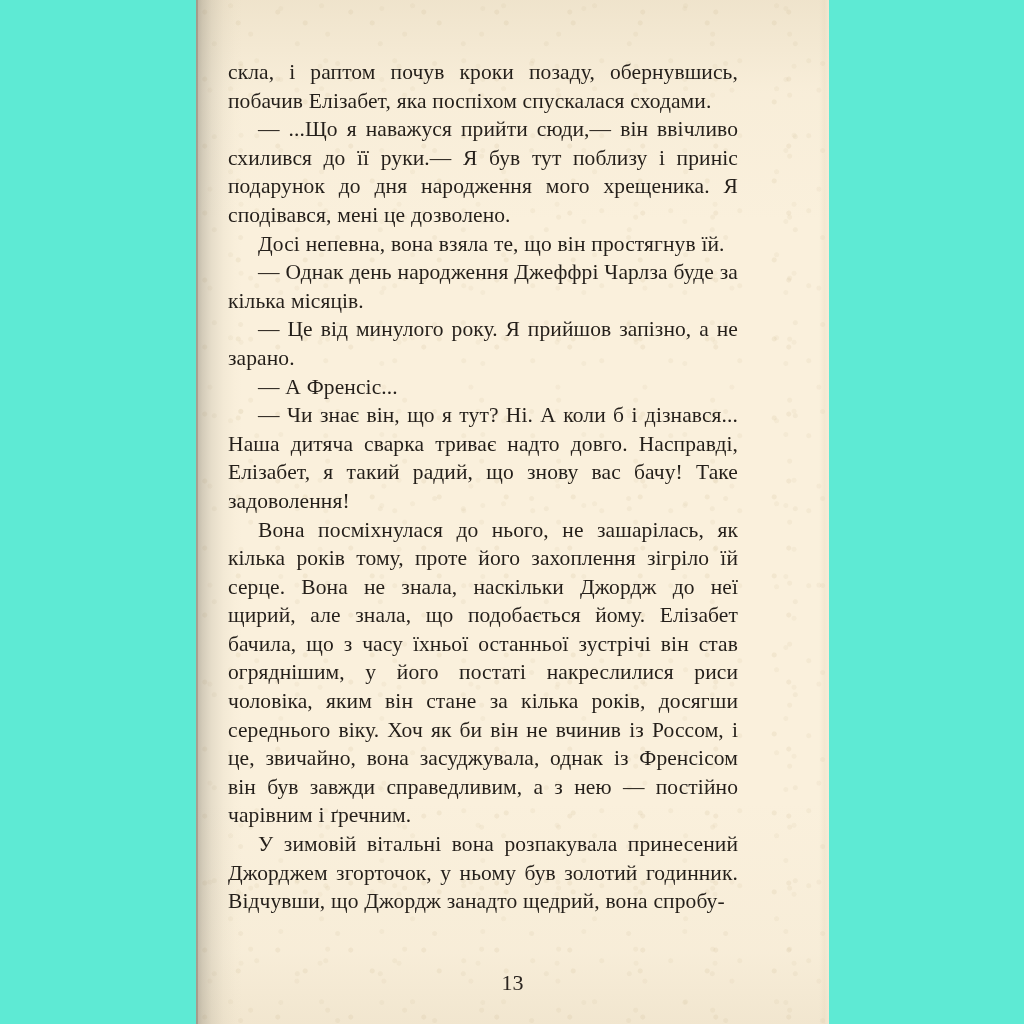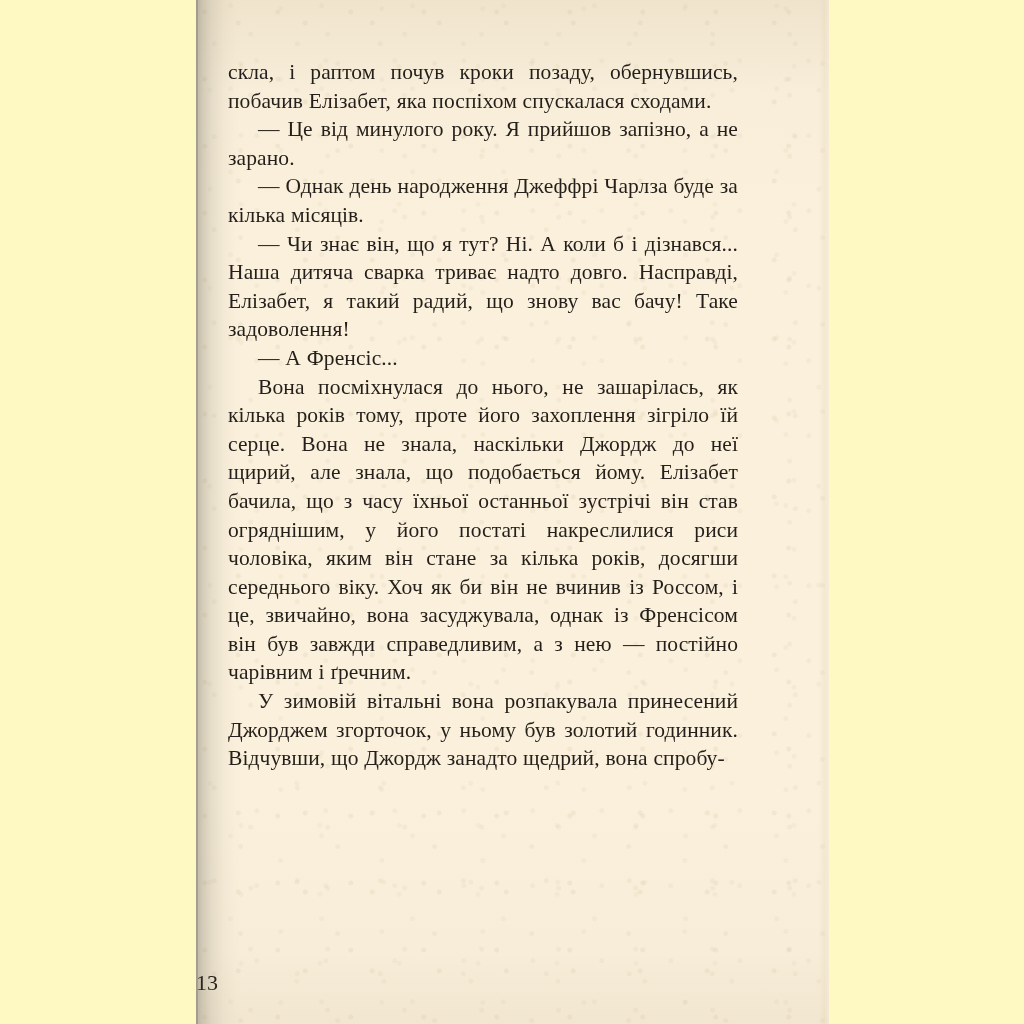--- a/index.html
+++ b/index.html
@@ -11,21 +11,21 @@
     width: 1024px;
     height: 1024px;
     overflow: hidden;
     font-family: "Liberation Serif", "DejaVu Serif", serif;
   }
 
   #scan {
     position: relative;
     width: 1024px;
     height: 1024px;
-    background: #fef9c3;
+    background: #5eead4;
   }
 
   
   .page {
     position: absolute;
     left: 196px;
     top: 0;
     width: 633px;
     height: 1024px;
     background: #faf0dc;
@@ -128,42 +128,44 @@
   }
   .para.indent { text-indent: 30px; }
   .para.noindent { text-indent: 0; }
 
   
   .folio {
     position: absolute;
     left: 0;
     top: 970px;
     width: 633px;
-    text-align: left;
+    text-align: center;
     font-size: 22px;
     color: #2b2520;
     z-index: 3;
   }
 </style>
 </head>
 <body>
 
 <div id="scan">
 
   <div class="page">
 
     <div class="grain"></div>
     <div class="tone"></div>
 
     <div class="textblock">
       <p class="para noindent">скла, і раптом почув кроки позаду, обернувшись, побачив Елізабет, яка поспіхом спускалася сходами.</p>
+      <p class="para indent">— ...Що я наважуся прийти сюди,— він ввічливо схилився до її руки.— Я був тут поблизу і приніс подарунок до дня народження мого хрещеника. Я сподівався, мені це дозволено.</p>
+      <p class="para indent">Досі непевна, вона взяла те, що він простягнув їй.</p>
+      <p class="para indent">— Однак день народження Джеффрі Чарлза буде за кілька місяців.</p>
       <p class="para indent">— Це від минулого року. Я прийшов запізно, а не зарано.</p>
-      <p class="para indent">— Однак день народження Джеффрі Чарлза буде за кілька місяців.</p>
+      <p class="para indent">— А Френсіс...</p>
       <p class="para indent">— Чи знає він, що я тут? Ні. А коли б і дізнався... Наша дитяча сварка триває надто довго. Насправді, Елізабет, я такий радий, що знову вас бачу! Таке задоволення!</p>
-      <p class="para indent">— А Френсіс...</p>
       <p class="para indent">Вона посміхнулася до нього, не зашарілась, як кілька років тому, проте його захоплення зігріло їй серце. Вона не знала, наскільки Джордж до неї щирий, але знала, що подобається йому. Елізабет бачила, що з часу їхньої останньої зустрічі він став огряднішим, у його постаті накреслилися риси чоловіка, яким він стане за кілька років, досягши середнього віку. Хоч як би він не вчинив із Россом, і це, звичайно, вона засуджувала, однак із Френсісом він був завжди справедливим, а з нею — постійно чарівним і ґречним.</p>
       <p class="para indent">У зимовій вітальні вона розпакувала принесений Джорджем згорточок, у ньому був золотий годинник. Відчувши, що Джордж занадто щедрий, вона спробу-</p>
     </div>
 
     <div class="folio">13</div>
 
     <div class="gutter"></div>
     <div class="gutter-edge"></div>
     <div class="outer-edge"></div>
 

